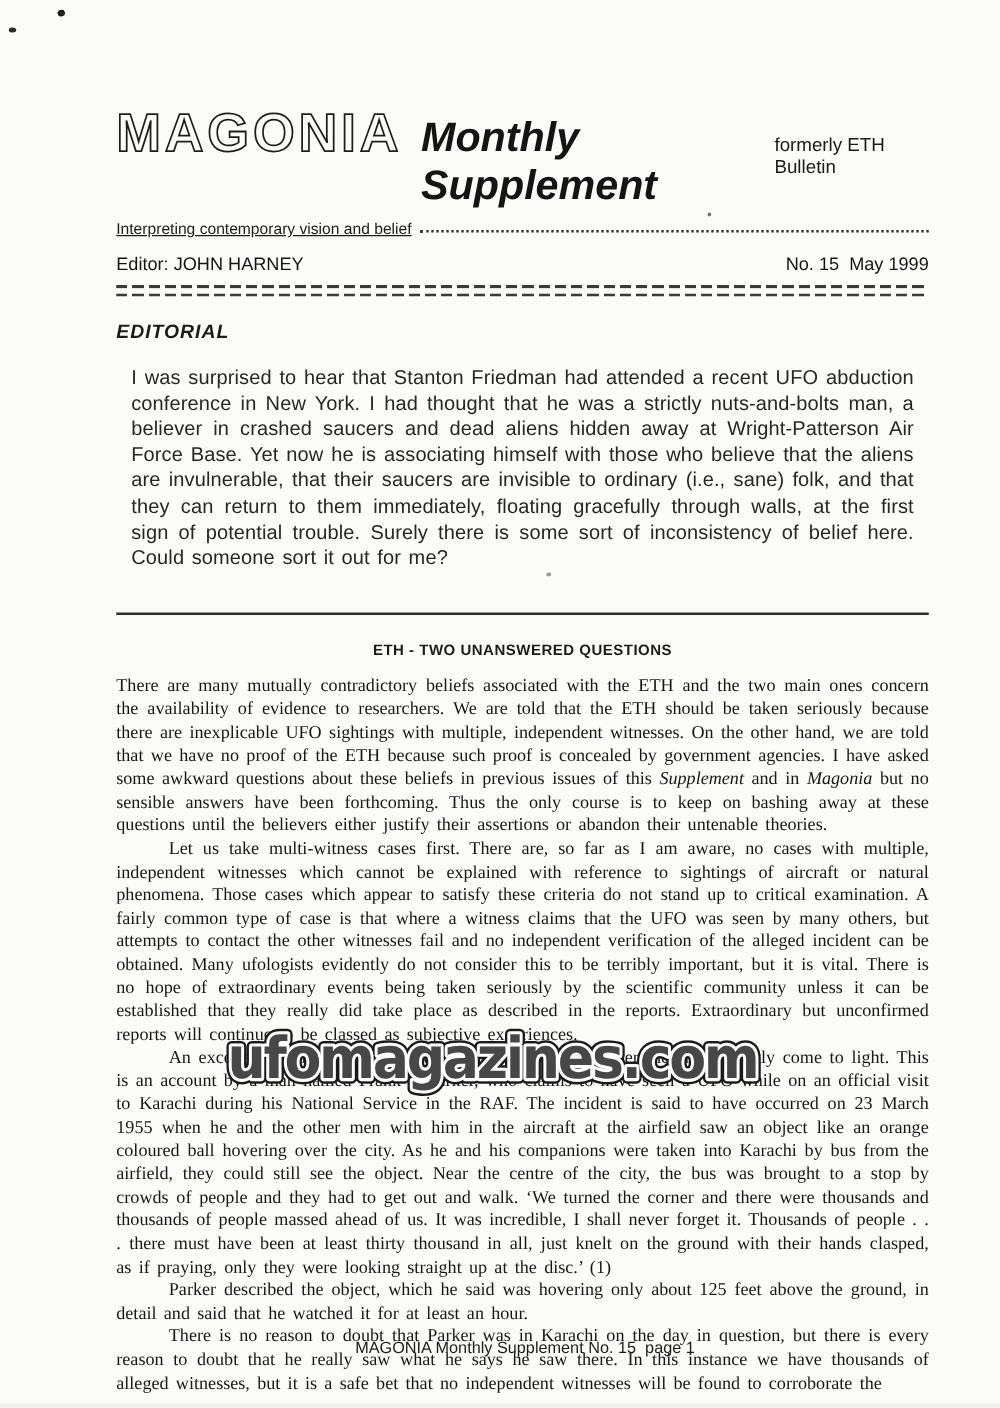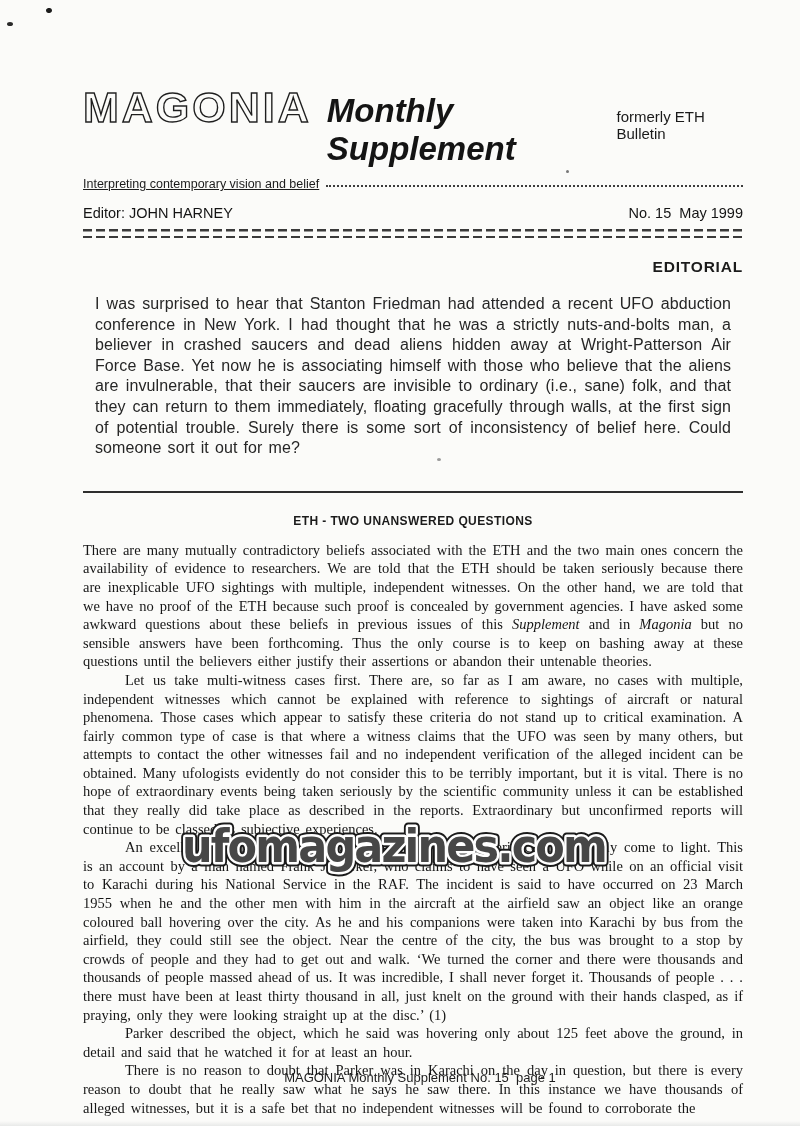--- a/index.html
+++ b/index.html
@@ -1,21 +1,21 @@
 <!DOCTYPE html>
 <html><head>
 <meta charset="utf-8">
 <style>
   html,body { margin:0; padding:0; }
   body {
     width:800px; height:1126px; position:relative; overflow:hidden;
     background:#fbfbf9; color:#1e1e1e;
     font-family:"Liberation Sans", sans-serif;
   }
-  .content { position:absolute; left:83px; right:57px; top:0; }
+  .content { position:absolute; left:93px; right:57px; top:0; }
 
   
   .masthead { display:flex; align-items:baseline; margin-top:86px; }
   .logo {
     font-size:43px; font-weight:700; letter-spacing:3px; line-height:1; color:#1d1d1d;
   }
   @supports (-webkit-text-stroke: 1px black) {
     .logo { color:transparent; -webkit-text-stroke:1.4px #1d1d1d; }
   }
   .logo-sub { font-size:33px; font-style:italic; font-weight:700; margin-left:15px; color:#141414; }
@@ -31,21 +31,21 @@
     margin-top:8px; height:9px;
     background:
       repeating-linear-gradient(90deg,#3a3a3a 0 9px, rgba(0,0,0,0) 9px 13px),
       repeating-linear-gradient(90deg,#3a3a3a 0 9px, rgba(0,0,0,0) 9px 13px);
     background-size:100% 2.5px,100% 2.5px;
     background-position:0 0,0 100%;
     background-repeat:no-repeat,no-repeat;
   }
 
   
-  .ed-heading { margin:20px 0 0; text-align:right; font-size:15.5px; font-weight:700; letter-spacing:0.8px; color:#1b1b1b; }
+  .ed-heading { margin:20px 0 0; text-align:left; font-size:15.5px; font-weight:700; letter-spacing:0.8px; color:#1b1b1b;font-style:italic; }
   .ed-body {
     margin:18px 12px 0; font-size:16px; line-height:20.6px; text-align:justify;
     word-spacing:1.5px; letter-spacing:0.1px; color:#262626;
   }
 
   .rule { margin-top:32px; height:2px; background:#2e2e2e; }
 
   
   .art-title { margin:21px 0 0; text-align:center; font-size:12px; font-weight:700; letter-spacing:0.4px; color:#1b1b1b; }
   .article {

